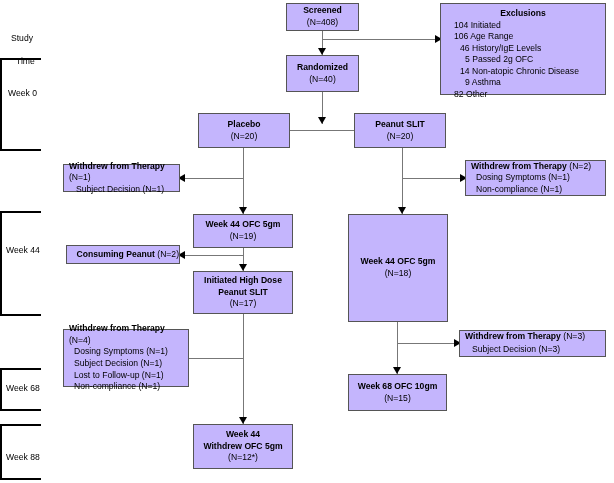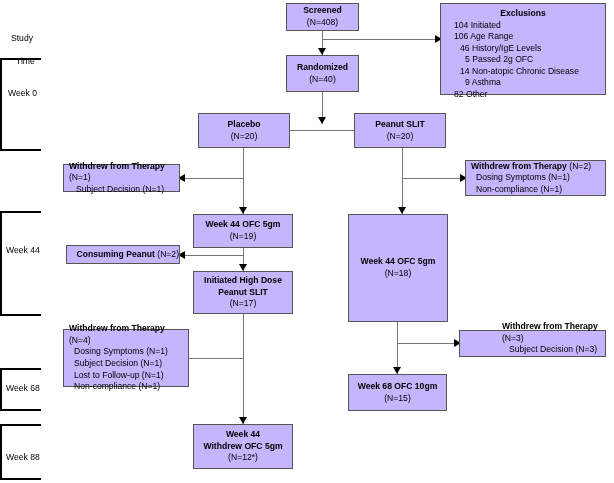--- a/index.html
+++ b/index.html
@@ -218,21 +218,21 @@
   </div>
 
   <div class="box" style="left:63px; top:329px; width:126px; height:58px; justify-content:center;">
     <span class="ln lft"><span class="b">Withdrew from Therapy</span> <span>(N=4)</span></span>
     <span class="ln lft ind2"><span>Dosing Symptoms</span> <span>(N=1)</span></span>
     <span class="ln lft ind2"><span>Subject Decision</span> <span>(N=1)</span></span>
     <span class="ln lft ind2"><span>Lost to Follow-up</span> <span>(N=1)</span></span>
     <span class="ln lft ind2"><span>Non-compliance</span> <span>(N=1)</span></span>
   </div>
 
-  <div class="box" style="left:459px; top:330px; width:147px; height:27px; justify-content:flex-end;padding-left:37px;">
+  <div class="box" style="left:459px; top:330px; width:147px; height:27px; justify-content:space-between;">
     <span class="ln lft"><span class="b">Withdrew from Therapy</span> <span>(N=3)</span></span>
     <span class="ln lft ind"><span>Subject Decision</span> <span>(N=3)</span></span>
   </div>
 
   <div class="box ctr" style="left:348px; top:374px; width:99px; height:37px;">
     <span class="ln b">Week 68 OFC 10gm</span>
     <span class="ln">(N=15)</span>
   </div>
 
   <div class="box ctr" style="left:193px; top:424px; width:100px; height:45px;">

